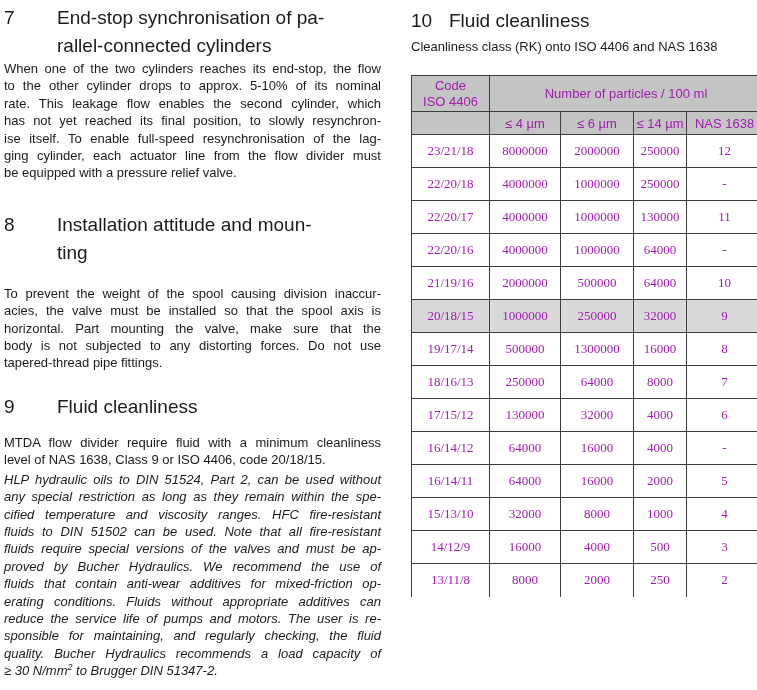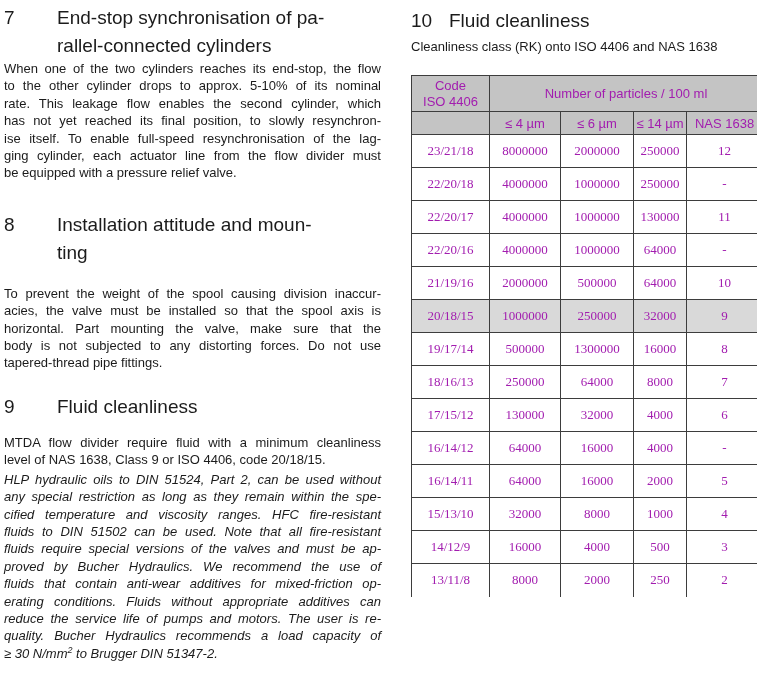--- a/index.html
+++ b/index.html
@@ -103,20 +103,21 @@
     <div class="para mt-p9b">
         <div class="jline">HLP hydraulic oils to DIN 51524, Part 2, can be used without</div>
         <div class="jline">any special restriction as long as they remain within the spe-</div>
         <div class="jline">cified temperature and viscosity ranges. HFC fire-resistant</div>
         <div class="jline">fluids to DIN 51502 can be used. Note that all fire-resistant</div>
         <div class="jline">fluids require special versions of the valves and must be ap-</div>
         <div class="jline">proved by Bucher Hydraulics. We recommend the use of</div>
         <div class="jline">fluids that contain anti-wear additives for mixed-friction op-</div>
         <div class="jline">erating conditions. Fluids without appropriate additives can</div>
         <div class="jline">reduce the service life of pumps and motors. The user is re-</div>
+        <div class="jline">sponsible for maintaining, and regularly checking, the fluid</div>
         <div class="jline">quality. Bucher Hydraulics recommends a load capacity of</div>
         <div class="jline line-last">≥ 30 N/mm<sup>2</sup> to Brugger DIN 51347-2.</div>
       </div>
 
   </div>
 
   <div class="col-right">
 
     <div class="heading">
       <span class="h-num">10</span>

